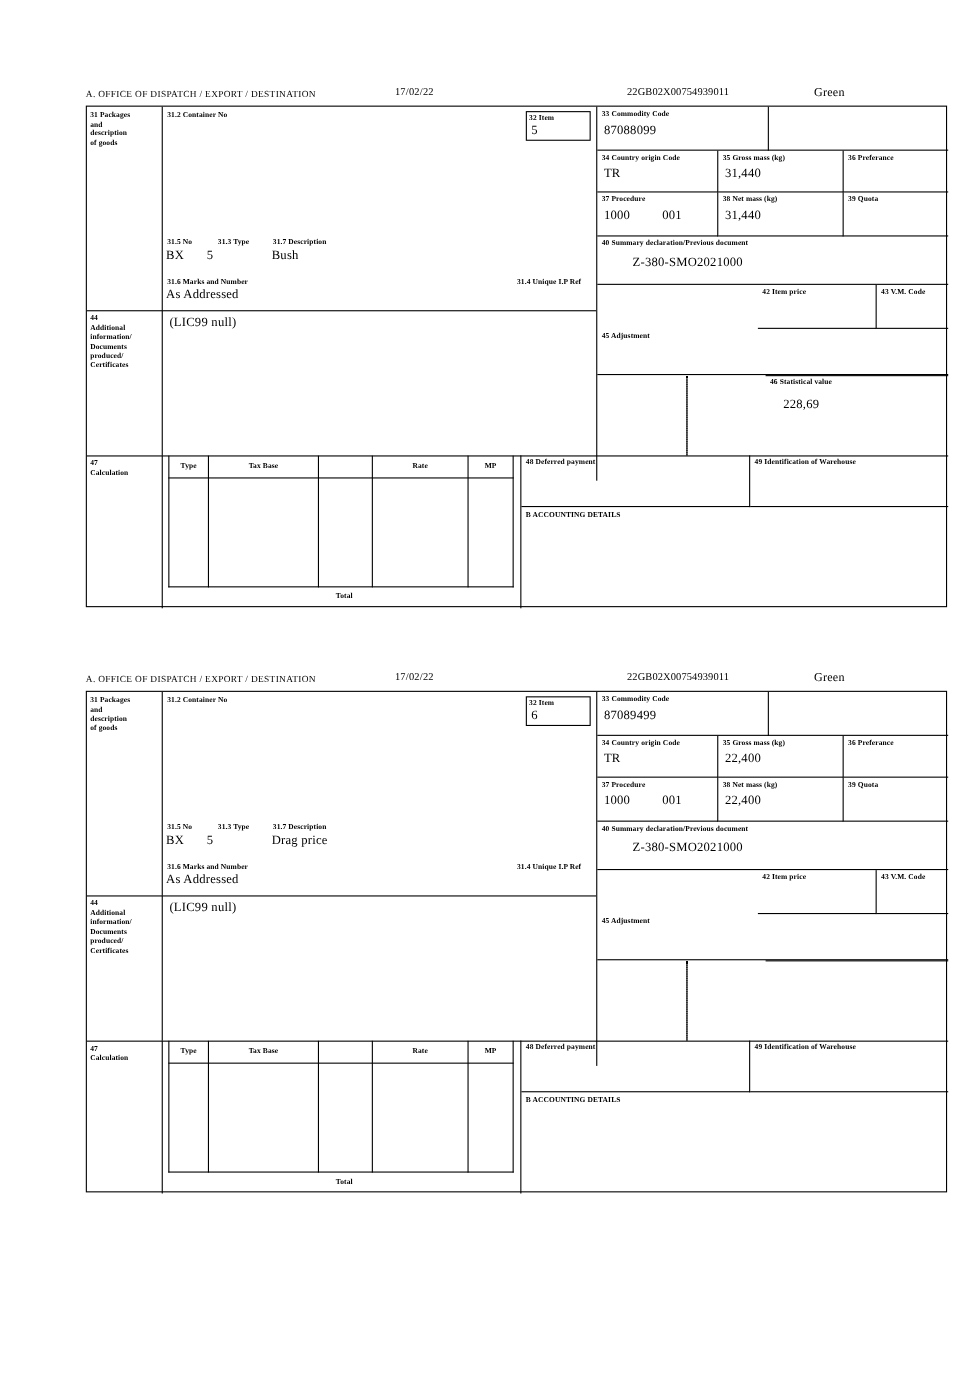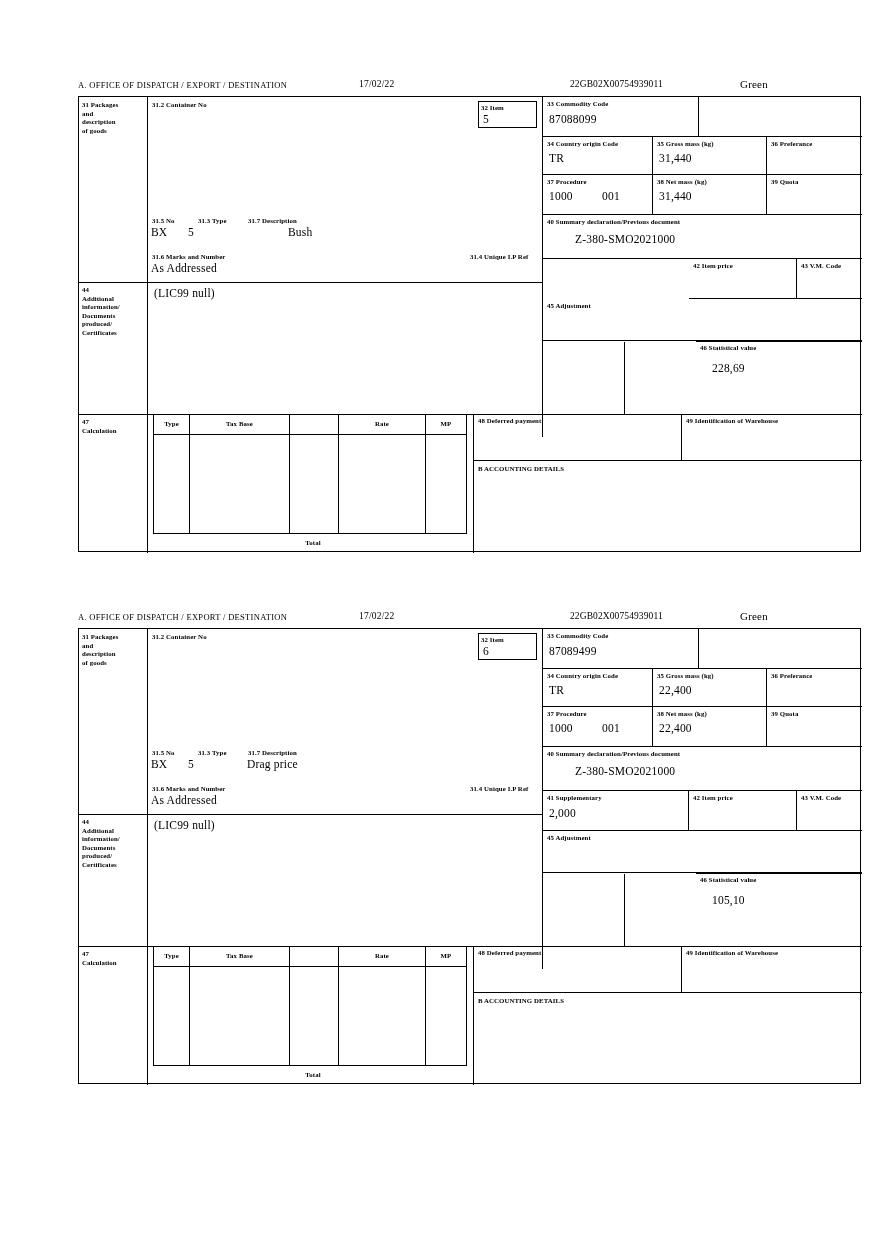--- a/index.html
+++ b/index.html
@@ -121,21 +121,21 @@
 
       <div class="cell" style="left:69px;top:0;width:394px;height:185px;">
         <div class="lbl lbl-b" style="position:absolute;left:4px;top:4px;">31.2 Container No</div>
         <div class="val" style="position:absolute;left:6px;top:16px;"></div>
 
         <div class="lbl lbl-b" style="position:absolute;left:4px;top:120px;">31.5 No</div>
         <div class="lbl lbl-b" style="position:absolute;left:50px;top:120px;">31.3 Type</div>
         <div class="lbl lbl-b" style="position:absolute;left:100px;top:120px;">31.7 Description</div>
         <div class="val" style="position:absolute;left:3px;top:129px;">BX</div>
         <div class="val" style="position:absolute;left:40px;top:129px;">5</div>
-        <div class="val" style="position:absolute;left:99px;top:129px;margin-left:41px;">Bush</div>
+        <div class="val" style="position:absolute;left:99px;top:129px;">Bush</div>
 
         <div class="lbl lbl-b" style="position:absolute;left:4px;top:156px;">31.6 Marks and Number</div>
         <div class="lbl lbl-b" style="position:absolute;left:322px;top:156px;">31.4 Unique I.P Ref</div>
         <div class="val" style="position:absolute;left:3px;top:165px;">As Addressed</div>
         <div class="val" style="position:absolute;left:322px;top:165px;"></div>
       </div>
 
       <div class="cell" style="left:399px;top:4px;width:59px;height:27px;border:1.1px solid #000;">
         <div class="lbl lbl-b" style="position:absolute;left:2px;top:2px;">32 Item</div>
         <div class="val" style="position:absolute;left:4px;top:11px;">5</div>
@@ -336,45 +336,37 @@
       <div class="cell bb" style="left:688px;top:78px;width:95px;height:40px;padding:3px 4px;">
         <div class="lbl lbl-b">39 Quota</div>
         <div class="val" style="margin-top:3px;margin-left:2px;"></div>
       </div>
 
       <div class="cell bb" style="left:464px;top:118px;width:319px;height:44px;padding:3px 4px;">
         <div class="lbl lbl-b">40 Summary declaration/Previous document</div>
         <div class="val" style="margin-top:6px;margin-left:28px;">Z-380-SMO2021000</div>
       </div>
 
-      <div class="cell bb br" style="left:464px;top:162px;width:146px;height:40px;padding:3px 4px;">
-        <div class="lbl lbl-b">41 Supplementary</div>
-        <div class="val" style="margin-top:4px;margin-left:2px;">2,000</div>
-      </div>
       <div class="cell bb br" style="left:610px;top:162px;width:108px;height:40px;padding:3px 4px;">
         <div class="lbl lbl-b">42 Item price</div>
         <div class="val" style="margin-top:4px;margin-left:2px;"></div>
       </div>
       <div class="cell bb" style="left:718px;top:162px;width:65px;height:40px;padding:3px 4px;">
         <div class="lbl lbl-b">43 V.M. Code</div>
         <div class="val" style="margin-top:4px;margin-left:2px;"></div>
       </div>
 
       <div class="cell bb" style="left:464px;top:202px;width:319px;height:42px;padding:3px 4px;">
         <div class="lbl lbl-b">45 Adjustment</div>
         <div class="val" style="margin-top:4px;margin-left:2px;"></div>
       </div>
 
       <div class="cell" style="left:464px;top:244px;width:319px;height:73px;"></div>
       <div class="rule" style="left:545px;top:245px;width:0;height:72px;border-left:1.2px dotted #000;"></div>
       <div class="rule" style="left:617px;top:244px;width:166px;height:1.1px;"></div>
-      <div class="cell" style="left:617px;top:244px;width:166px;height:73px;padding:3px 4px;">
-        <div class="lbl lbl-b">46 Statistical value</div>
-        <div class="val" style="margin-top:9px;margin-left:12px;">105,10</div>
-      </div>
 
       <div class="rule" style="left:0;top:185px;width:463px;height:1.1px;"></div>
 
       <div class="cell br" style="left:0;top:185px;width:69px;height:132px;padding:4px 3px;">
         <div class="lbl lbl-b">44
 Additional
 information/
 Documents
 produced/
 Certificates</div>

